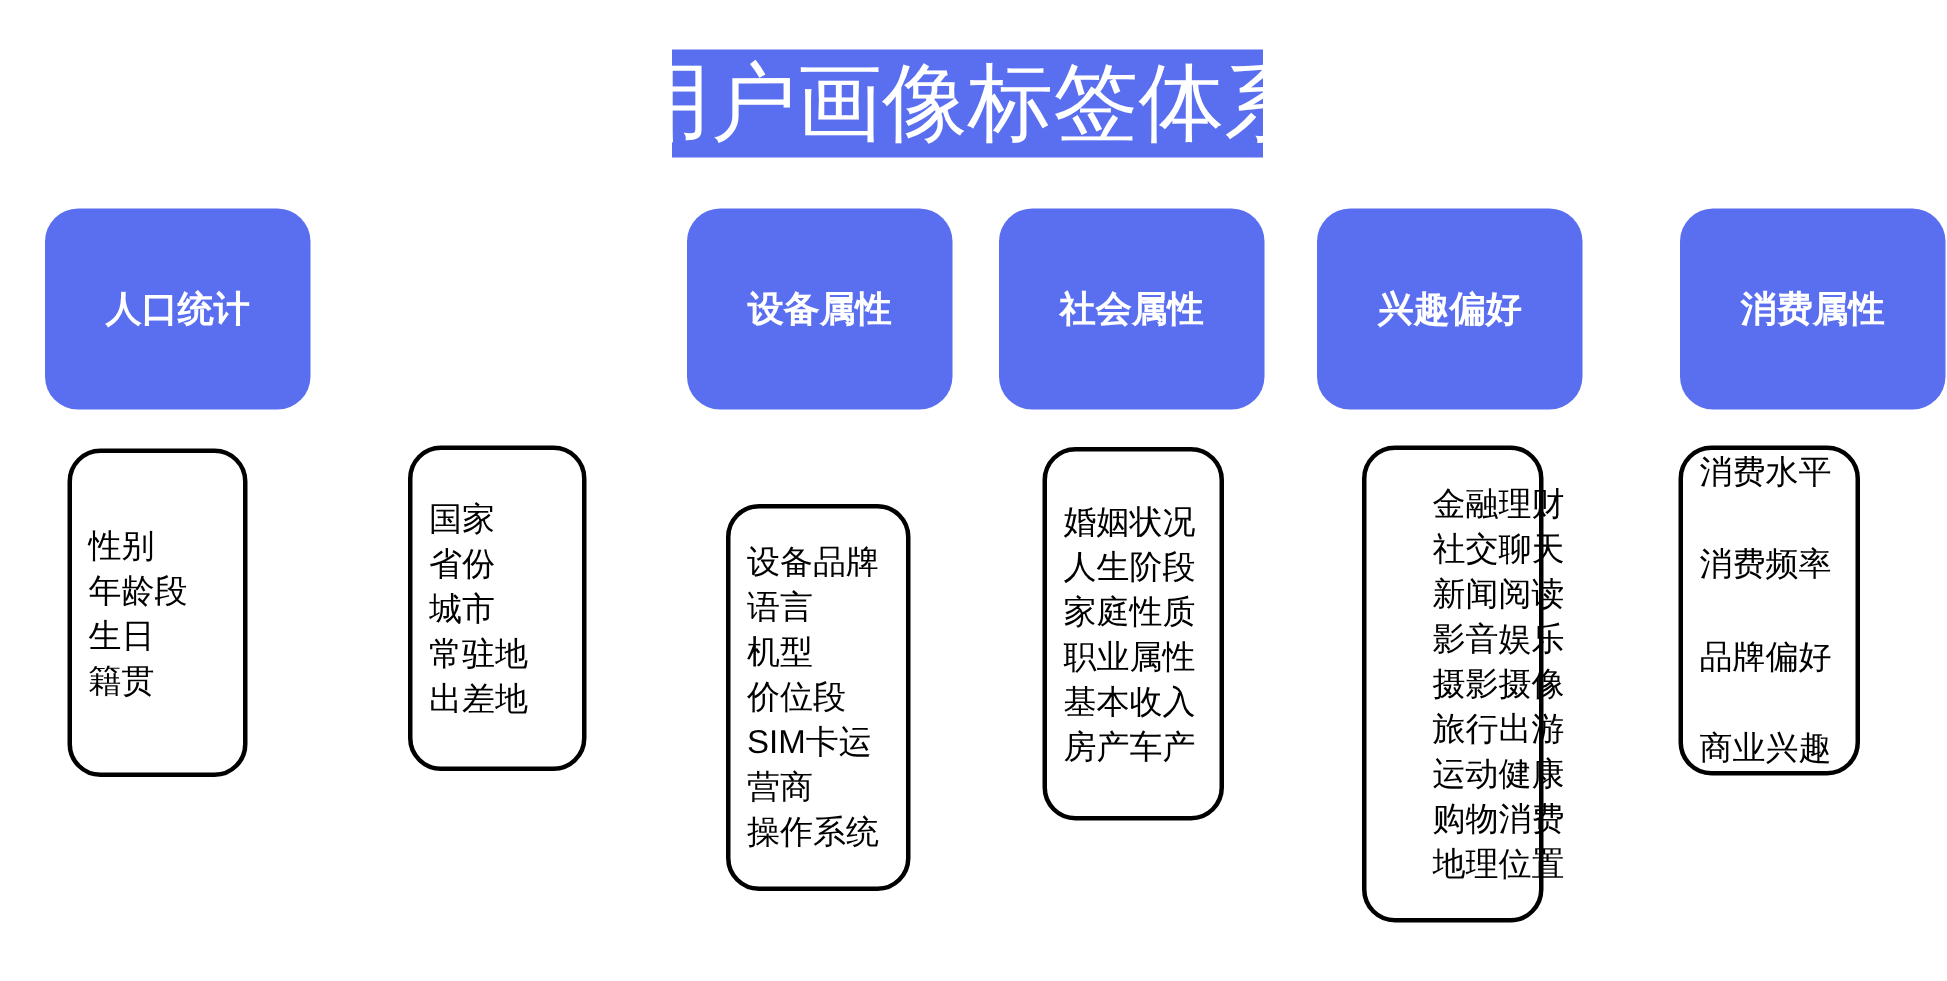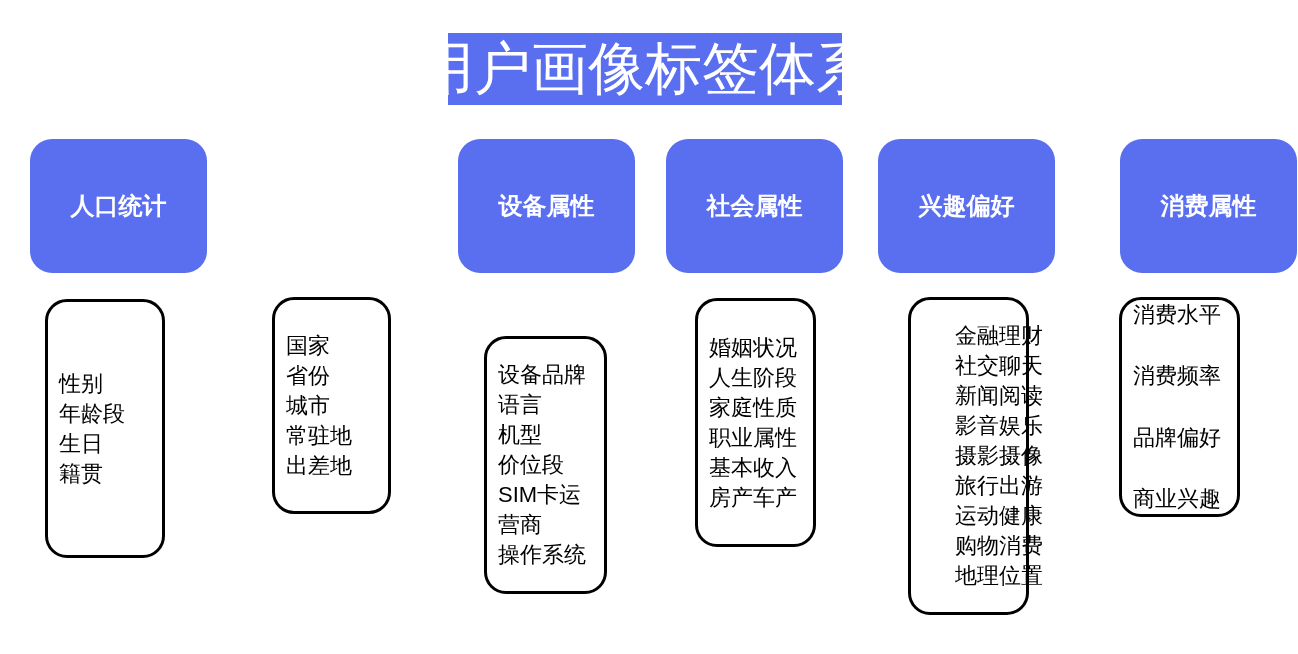--- a/index.html
+++ b/index.html
@@ -62,21 +62,21 @@
   .tag-line {
     line-height: 30px;
     white-space: nowrap;
   }
   .hdr1 { left: 30px;   top: 139px; }
   .hdr2 { left: 243px;  top: 139px; }
   .hdr3 { left: 458px;  top: 139px; }
   .hdr4 { left: 666px;  top: 139px; }
   .hdr5 { left: 878px;  top: 139px; }
   .hdr6 { left: 1120px; top: 139px; }
-  .box1 { left: 45px;   top: 299px; width: 120px; height: 259px; }
+  .box1 { left: 45px;   top: 299px; width: 120px; height: 219px; }
   .box2 { left: 272px;  top: 297px; width: 119px; height: 217px; }
   .box3 { left: 484px;  top: 300px; width: 123px; height: 258px; margin-top: 36px; }
   .box4 { left: 695px;  top: 298px; width: 121px; height: 249px; }
   .box5 { left: 908px;  top: 297px; width: 121px; height: 318px; padding-left: 44px; }
   .box6 { left: 1119px; top: 297px; width: 121px; height: 220px; justify-content: space-between; }
 </style>
 </head>
 <body>
 
 <div class="canvas">

